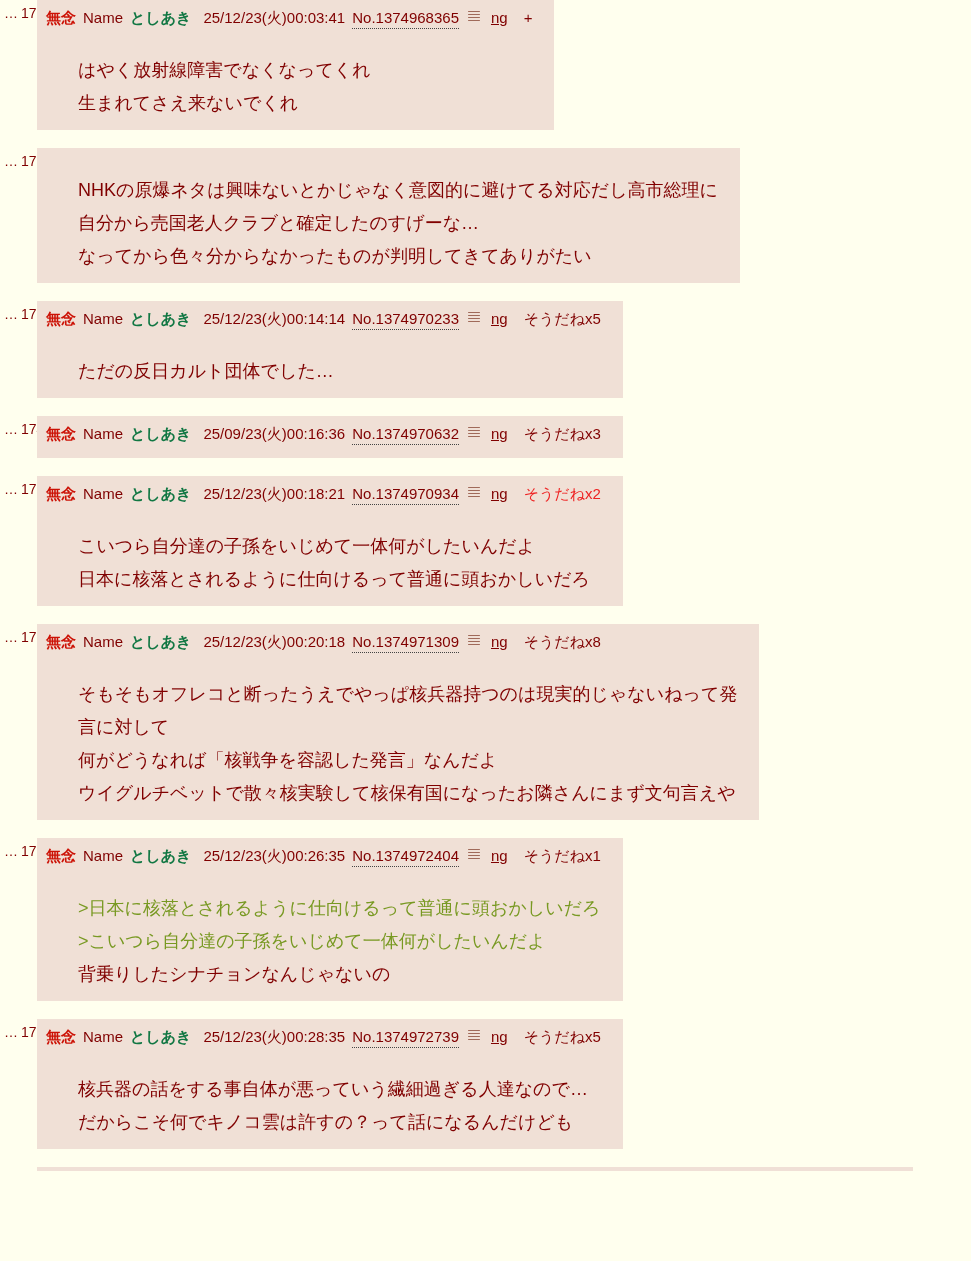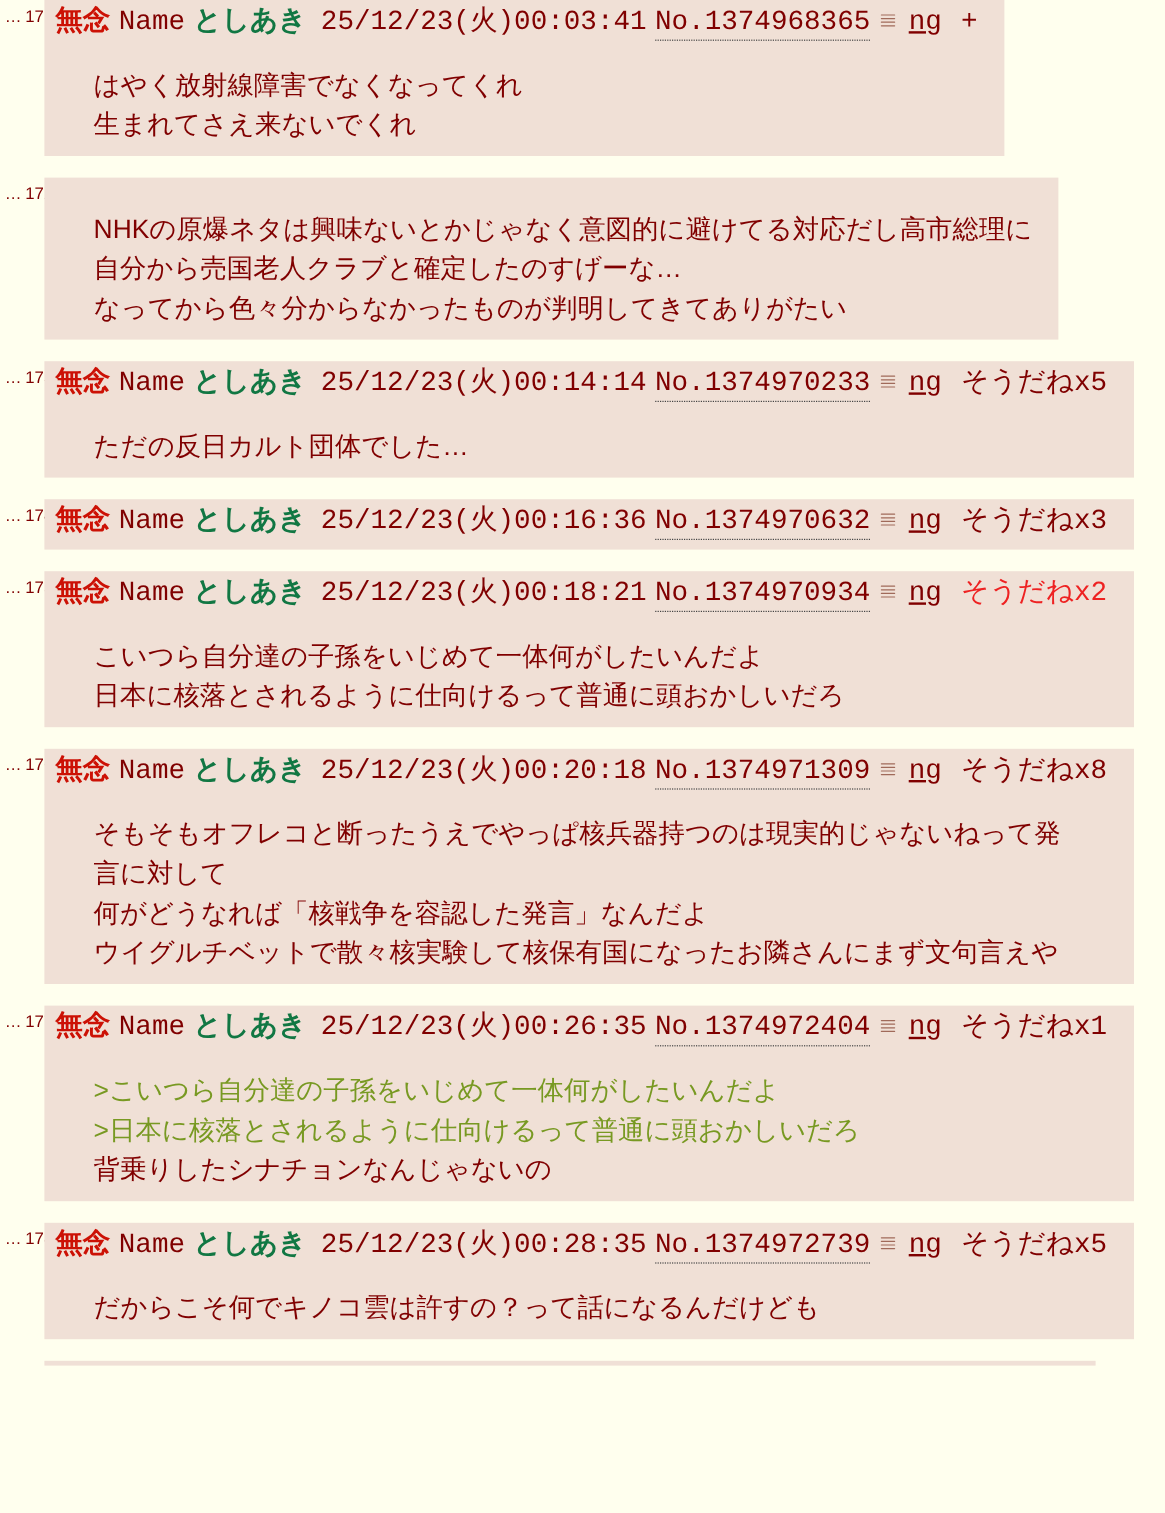--- a/index.html
+++ b/index.html
@@ -17,23 +17,22 @@
   }
   .dots { margin-right: 3px; cursor: pointer; }
   .pnum { font-size: 14px; }
   .post-block {
     background: #f0e0d6;
     padding: 4px 22px 10px 9px;
     width: fit-content;
     max-width: 930px;
   }
   .post-header {
-    font-size: 23px; line-height: 28px; color: #800000;
+    font-size: 15px; line-height: 28px; color: #800000;
     white-space: nowrap;
-    font-family: Liberation Mono, monospace;
   }
   .subject { color: #cc1105; font-weight: bold; margin-right: 7px; }
   .namelabel { color: #800000; margin-right: 7px; }
   .poster { color: #117743; font-weight: bold; margin-right: 12px; }
   .pdate { margin-right: 7px; }
   .pno {
     border-bottom: 1px dotted #444;
     padding-bottom: 2px;
     cursor: pointer;
     margin-right: 9px;
@@ -46,21 +45,21 @@
     display: block; height: 1px; background: #a06a5a;
     margin-top: 2px; border-radius: 1px;
   }
   .menu-icon i:first-child { margin-top: 1px; }
   .ng { text-decoration: underline; cursor: pointer; margin-right: 16px; }
   .sodane { cursor: pointer; }
   .sodane.red { color: #ee2222; }
   .post-body {
     display: block;
     margin: 22px 0 0 32px;
-    font-size: 22px; line-height: 33px;
+    font-size: 18px; line-height: 33px;
     color: #800000;
   }
   .bline { white-space: nowrap; }
   .bline.quote { color: #789922; }
   .next-strip { height: 4px; width: 876px; padding: 0; }
 </style>
 </head>
 <body>
 
 <div id="thread">
@@ -105,21 +104,21 @@
         </blockquote>
     </div>
   </div>
 
   <div class="post-row">
     <div class="gutter">
       <span class="dots">…</span><span class="pnum">174</span>
     </div>
     <div class="post-block">
       <div class="post-header">
-        <span class="subject">無念</span><span class="namelabel">Name</span><span class="poster">としあき</span><span class="pdate">25/12/23(火)00:16:36</span><span class="pno">No.1374970632</span><span class="menu-icon"><i></i><i></i><i></i><i></i></span><span class="ng">ng</span><span class="sodane">そうだねx3</span>
+        <span class="subject">無念</span><span class="namelabel">Name</span><span class="poster">としあき</span><span class="pdate">25/09/23(火)00:16:36</span><span class="pno">No.1374970632</span><span class="menu-icon"><i></i><i></i><i></i><i></i></span><span class="ng">ng</span><span class="sodane">そうだねx3</span>
       </div>
     </div>
   </div>
 
   <div class="post-row">
     <div class="gutter">
       <span class="dots">…</span><span class="pnum">175</span>
     </div>
     <div class="post-block">
       <div class="post-header">
@@ -151,36 +150,37 @@
 
   <div class="post-row">
     <div class="gutter">
       <span class="dots">…</span><span class="pnum">177</span>
     </div>
     <div class="post-block">
       <div class="post-header">
         <span class="subject">無念</span><span class="namelabel">Name</span><span class="poster">としあき</span><span class="pdate">25/12/23(火)00:26:35</span><span class="pno">No.1374972404</span><span class="menu-icon"><i></i><i></i><i></i><i></i></span><span class="ng">ng</span><span class="sodane">そうだねx1</span>
       </div>
       <blockquote class="post-body">
+          <div class="bline quote">&gt;日本に核落とされるように仕向けるって普通に頭おかしいだろ</div>
           <div class="bline quote">&gt;こいつら自分達の子孫をいじめて一体何がしたいんだよ</div>
-          <div class="bline quote">&gt;日本に核落とされるように仕向けるって普通に頭おかしいだろ</div>
           <div class="bline">背乗りしたシナチョンなんじゃないの</div>
         </blockquote>
     </div>
   </div>
 
   <div class="post-row">
     <div class="gutter">
       <span class="dots">…</span><span class="pnum">178</span>
     </div>
     <div class="post-block">
       <div class="post-header">
         <span class="subject">無念</span><span class="namelabel">Name</span><span class="poster">としあき</span><span class="pdate">25/12/23(火)00:28:35</span><span class="pno">No.1374972739</span><span class="menu-icon"><i></i><i></i><i></i><i></i></span><span class="ng">ng</span><span class="sodane">そうだねx5</span>
       </div>
       <blockquote class="post-body">
+          <div class="bline">核兵器の話をする事自体が悪っていう繊細過ぎる人達なので…</div>
           <div class="bline">だからこそ何でキノコ雲は許すの？って話になるんだけども</div>
         </blockquote>
     </div>
   </div>
 </div>
 
 <div class="post-row">
   <div class="gutter"></div>
   <div class="post-block next-strip"></div>
 </div>

